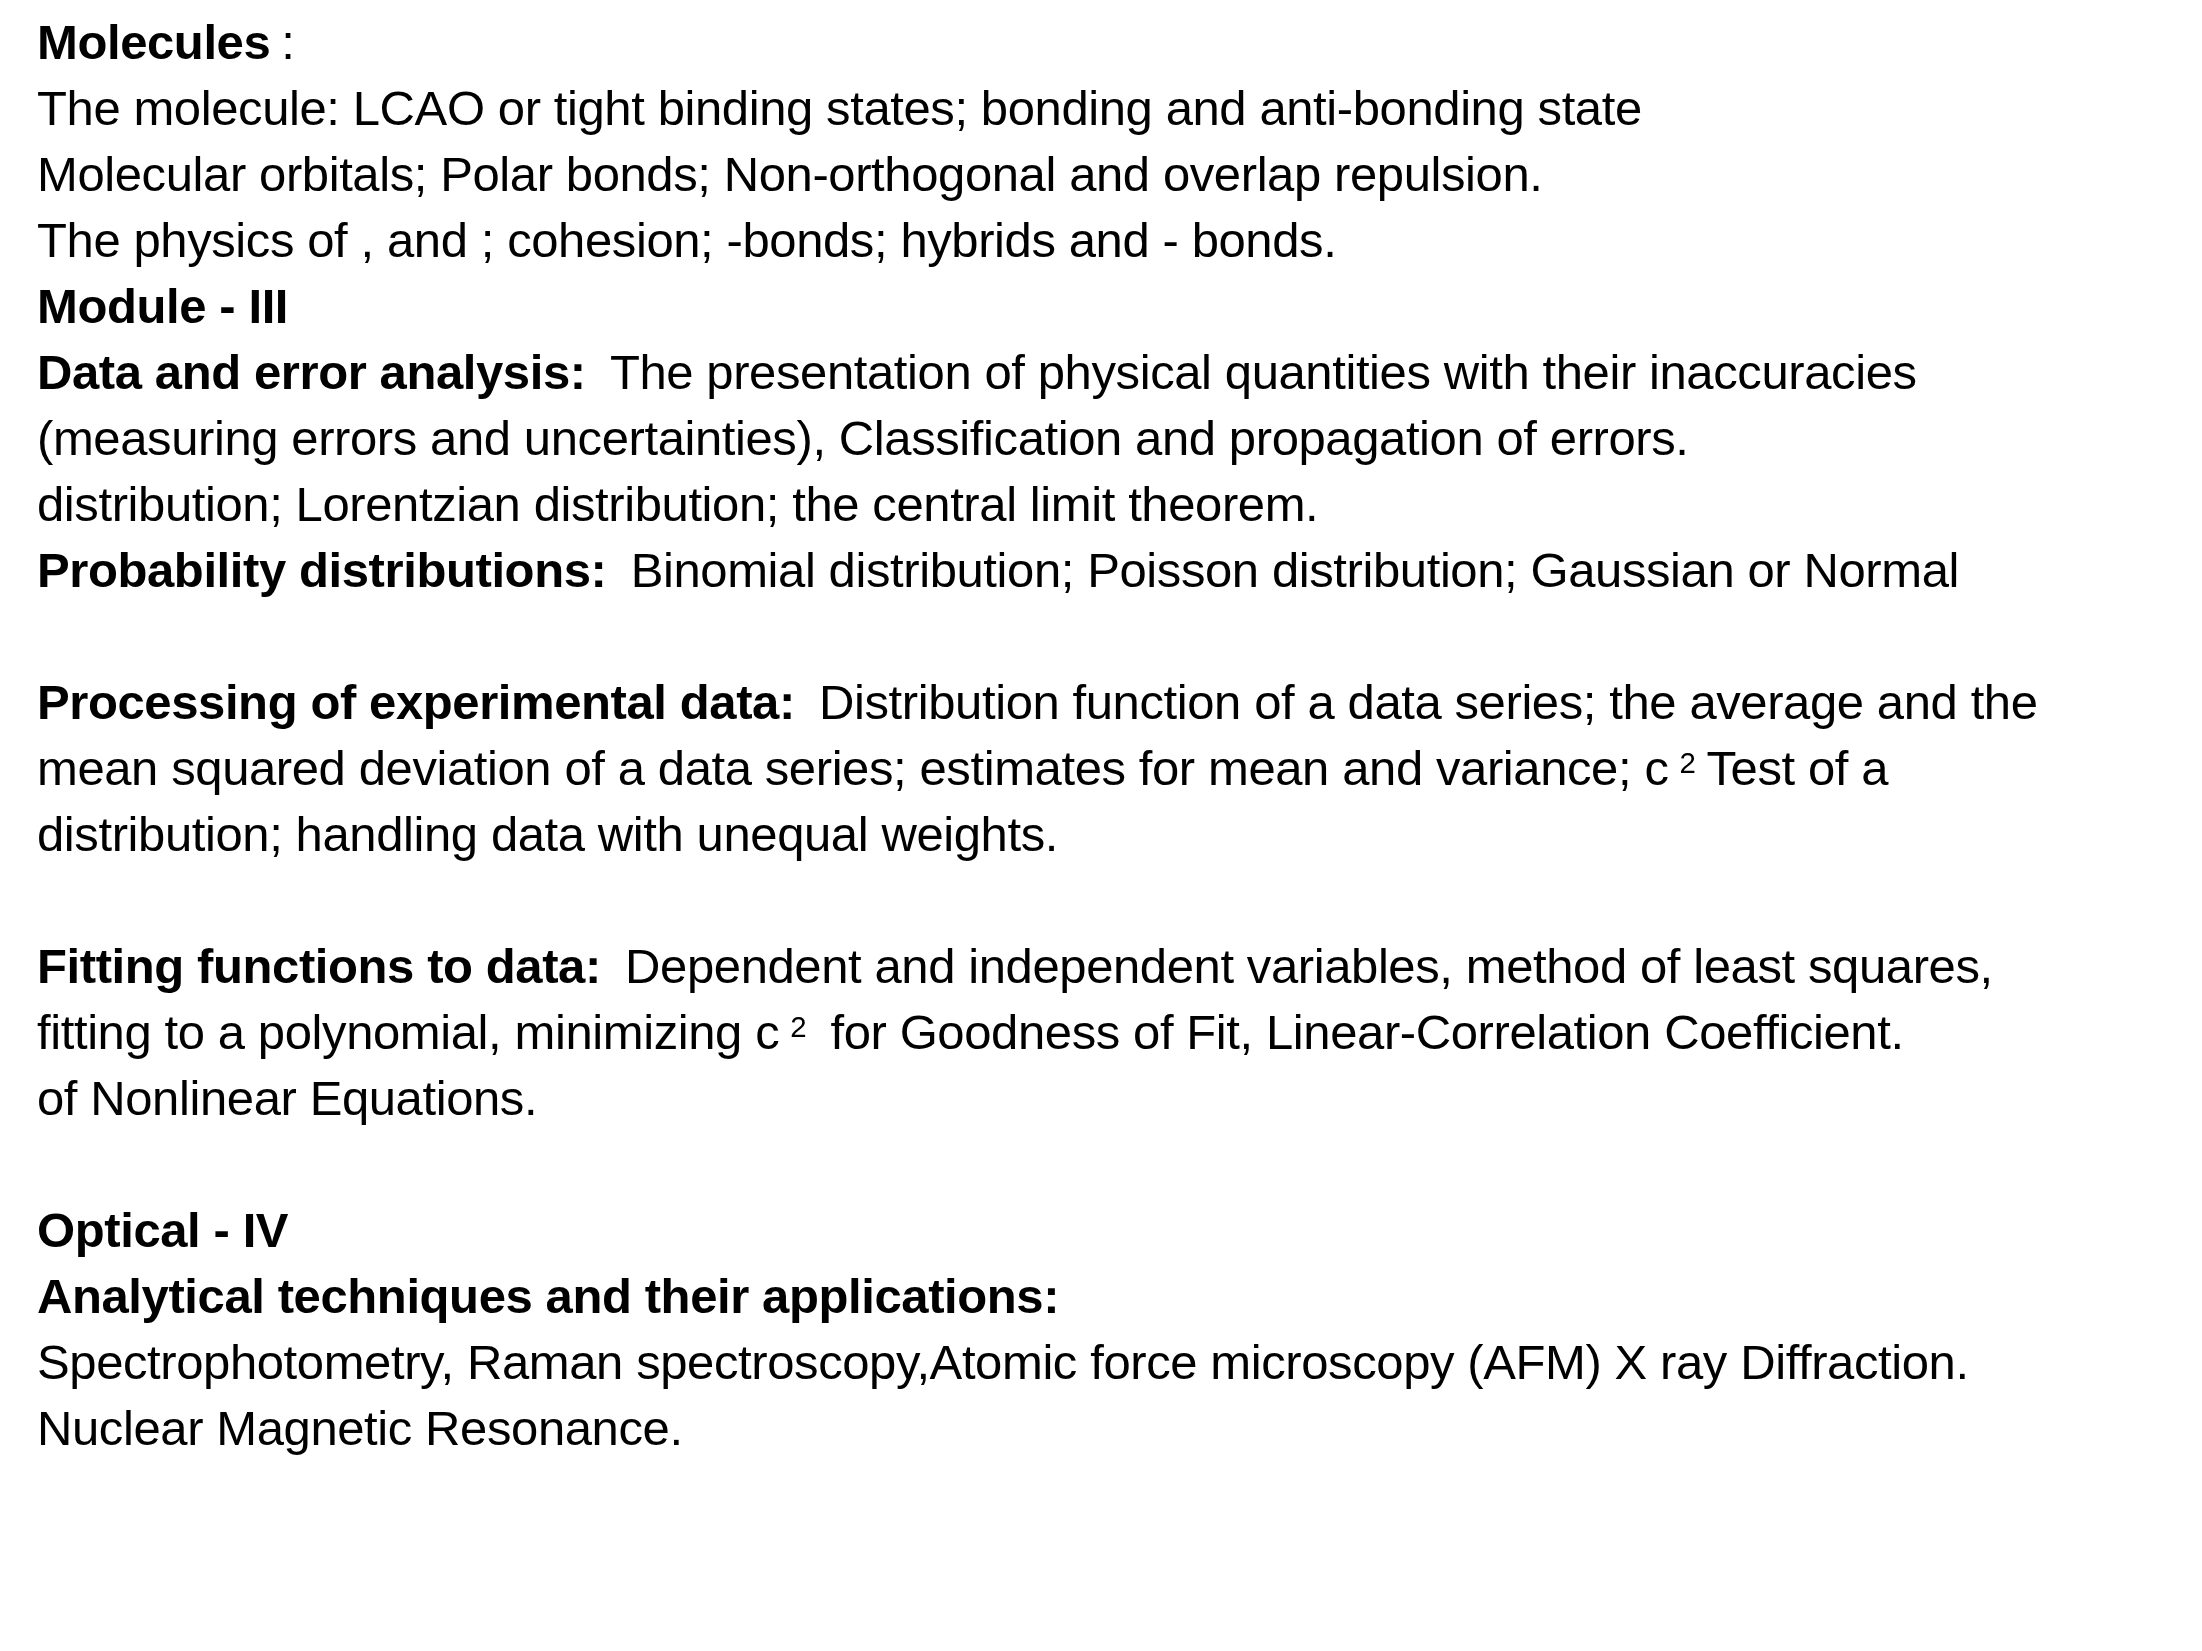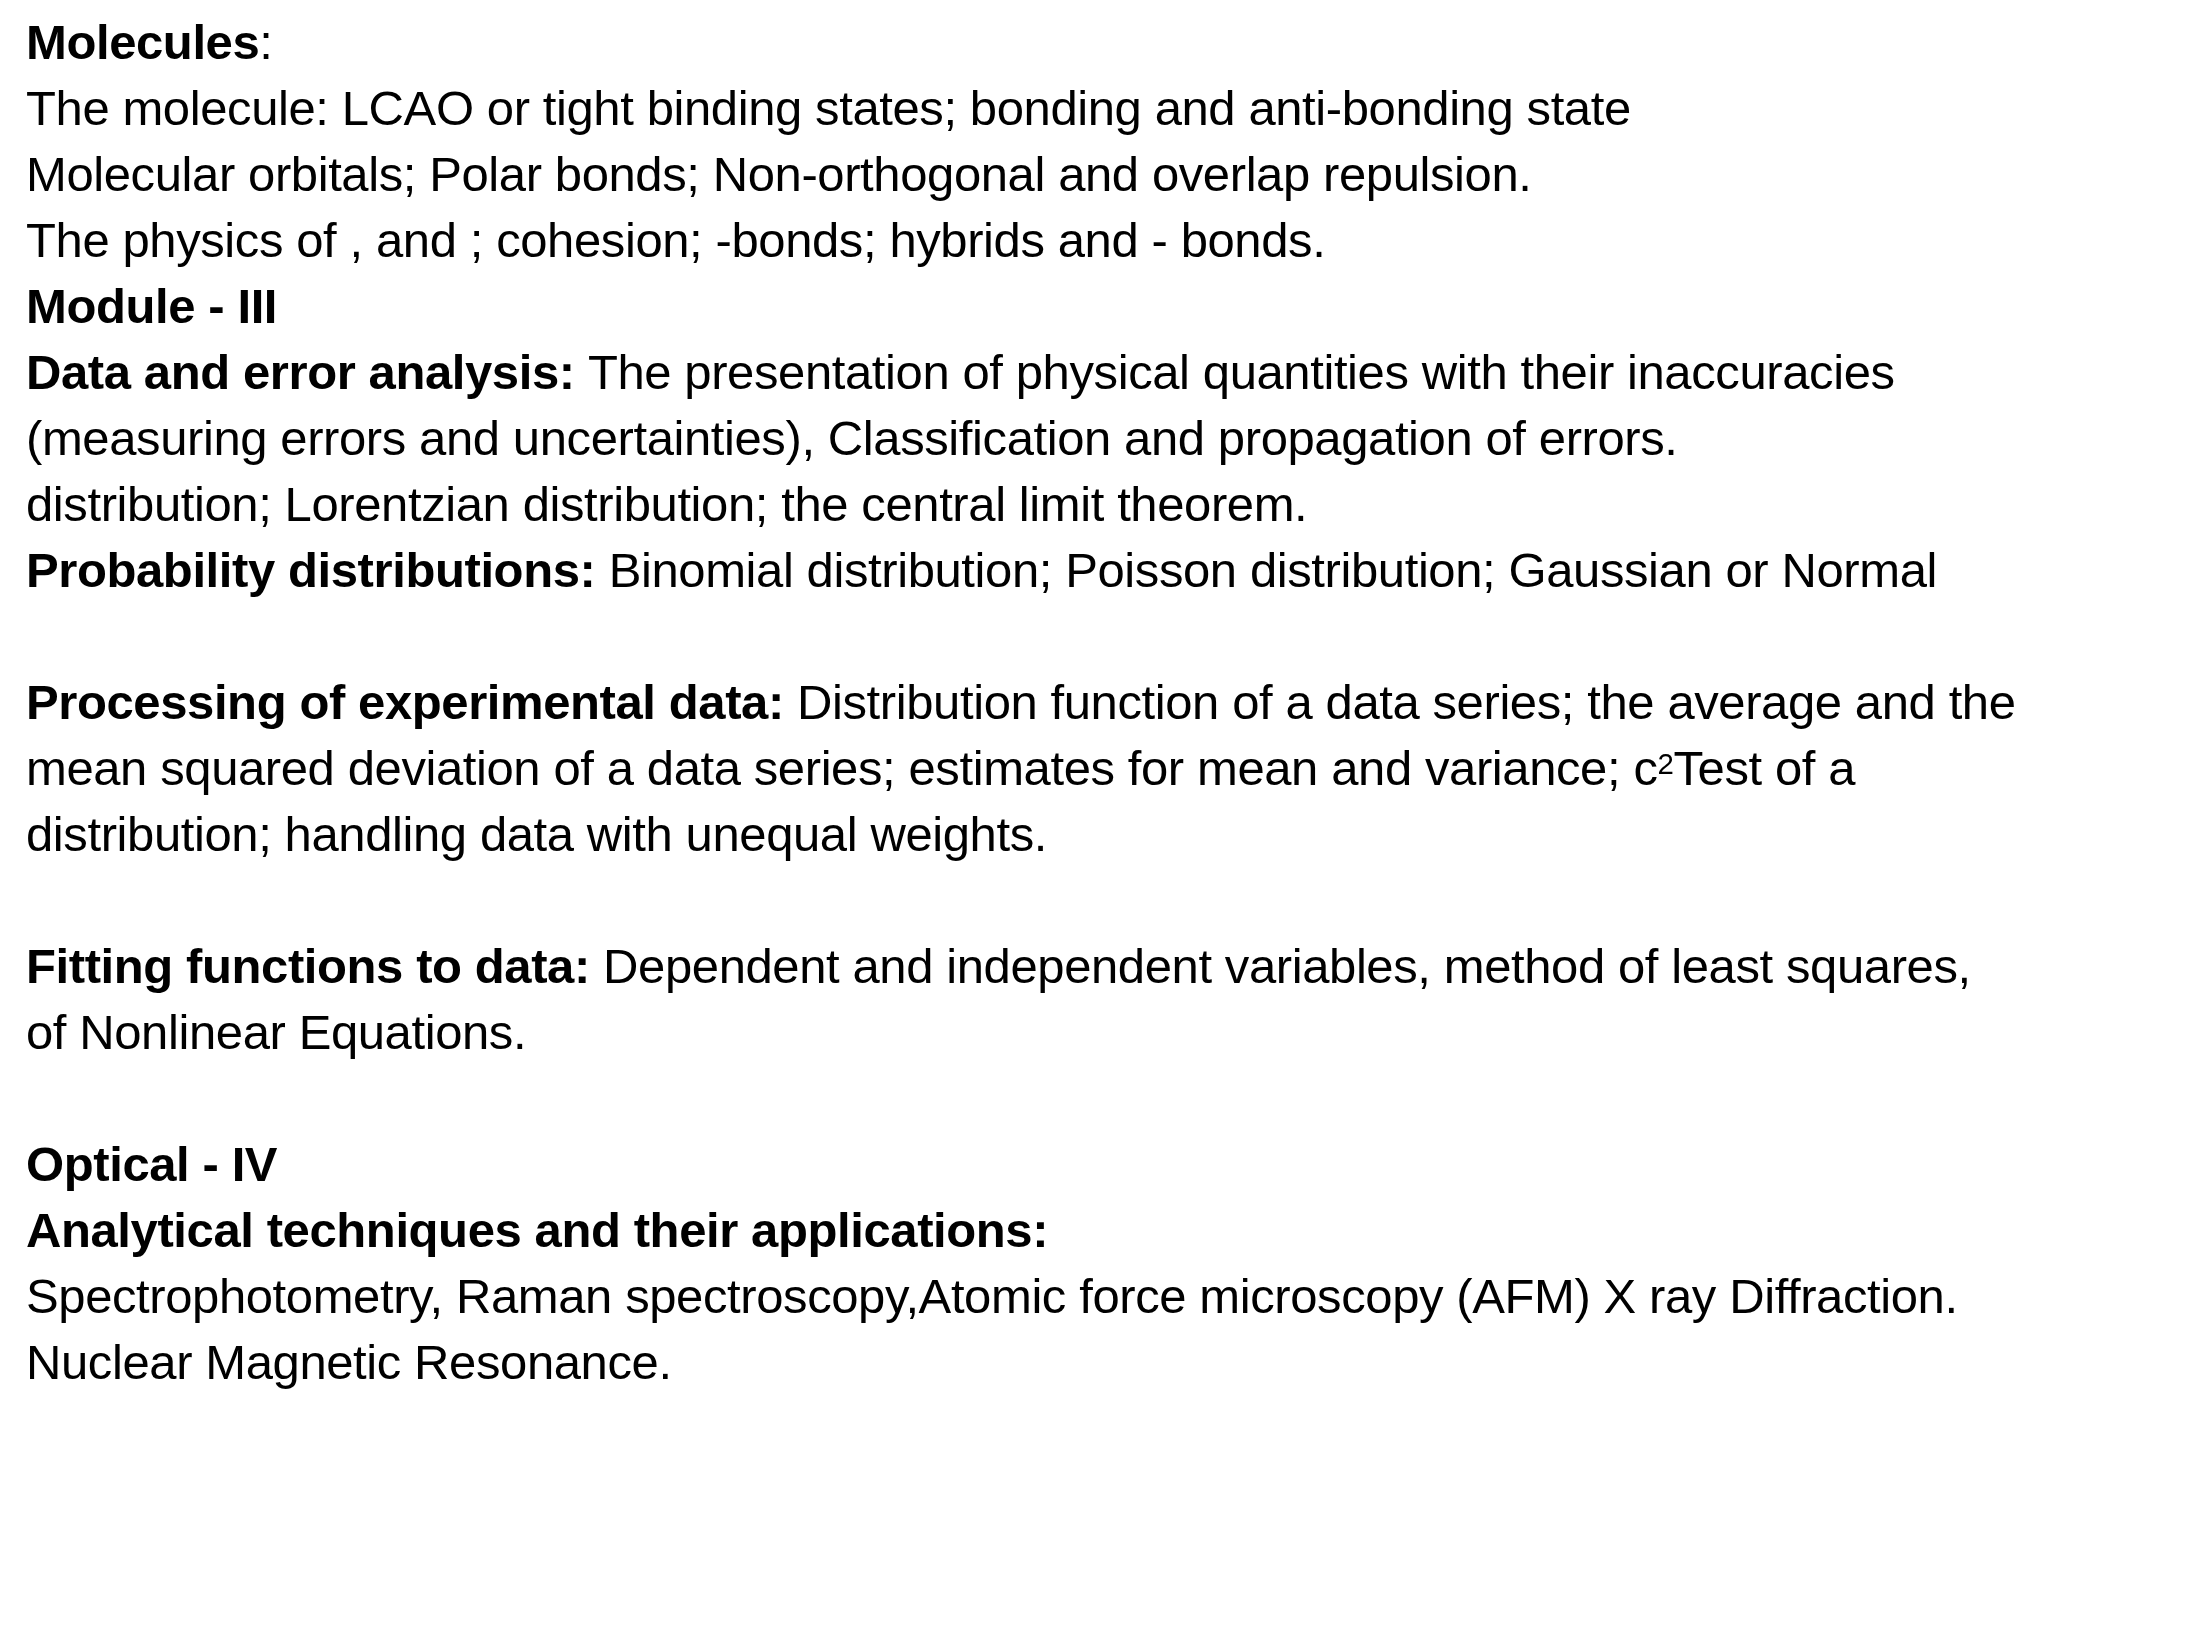--- a/index.html
+++ b/index.html
@@ -18,21 +18,21 @@
     padding: 8.6px 6.9px 0 26px;
   }
   .line {
     font-size: 49px;
     line-height: 66px;
     min-height: 66px;
     letter-spacing: -0.4px;
     white-space: pre;
     color: #000000;
   }
-  .seg { font-weight: normal; }
+  .seg { font-weight: normal; margin-left: 11px; }
   .seg.bold { font-weight: bold; }
   .seg.sup {
     font-size: 0.6em;
     vertical-align: 0.38em;
     line-height: 0;
   }
 </style>
 </head>
 <body>
 
@@ -45,20 +45,21 @@
     <div class="line"><span class="seg bold">Data and error analysis: </span><span class="seg">The presentation of physical quantities with their inaccuracies</span></div>
     <div class="line"><span class="seg">(measuring errors and uncertainties), Classification and propagation of errors.</span></div>
     <div class="line"><span class="seg">distribution; Lorentzian distribution; the central limit theorem.</span></div>
     <div class="line"><span class="seg bold">Probability distributions: </span><span class="seg">Binomial distribution; Poisson distribution; Gaussian or Normal</span></div>
     <div class="line"></div>
     <div class="line"><span class="seg bold">Processing of experimental data: </span><span class="seg">Distribution function of a data series; the average and the</span></div>
     <div class="line"><span class="seg">mean squared deviation of a data series; estimates for mean and variance; c</span><span class="seg sup">2</span><span class="seg">Test of a</span></div>
     <div class="line"><span class="seg">distribution; handling data with unequal weights.</span></div>
     <div class="line"></div>
     <div class="line"><span class="seg bold">Fitting functions to data: </span><span class="seg">Dependent and independent variables, method of least squares,</span></div>
+    <div class="line"><span class="seg">fitting to a polynomial, minimizing c</span><span class="seg sup">2</span><span class="seg"> for Goodness of Fit, Linear-Correlation Coefficient.</span></div>
     <div class="line"><span class="seg">of Nonlinear Equations.</span></div>
     <div class="line"></div>
     <div class="line"><span class="seg bold">Optical - IV</span></div>
     <div class="line"><span class="seg bold">Analytical techniques and their applications:</span></div>
     <div class="line"><span class="seg">Spectrophotometry, Raman spectroscopy,Atomic force microscopy (AFM) X ray Diffraction.</span></div>
     <div class="line"><span class="seg">Nuclear Magnetic Resonance.</span></div>
   </div>
 
 
 </body></html>

